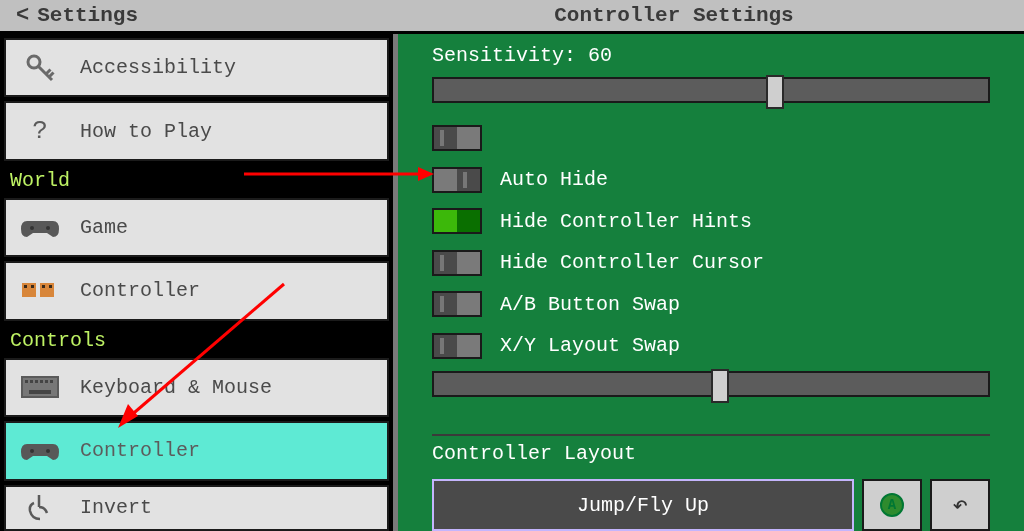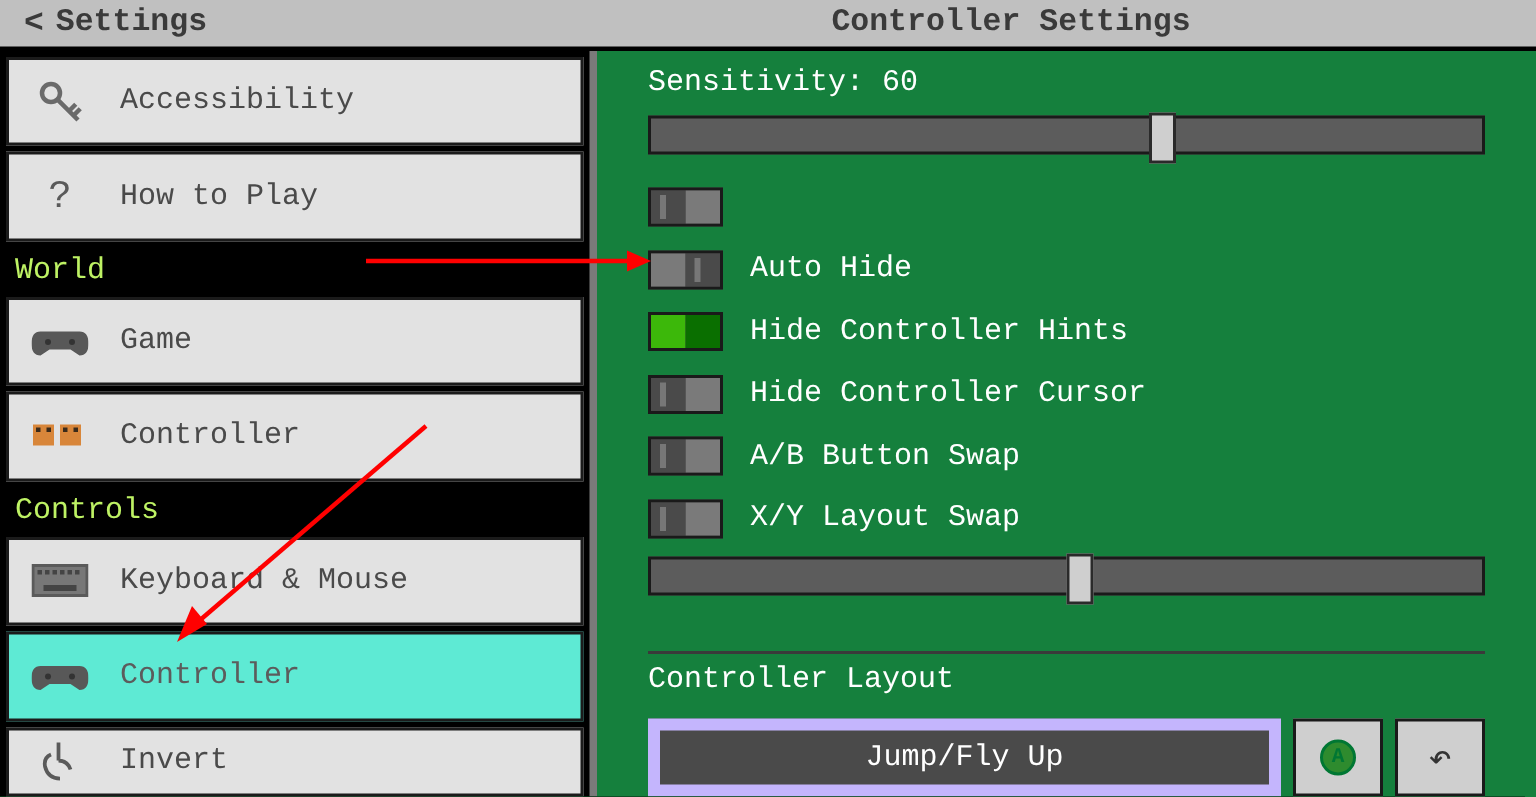--- a/index.html
+++ b/index.html
@@ -114,21 +114,21 @@
   border-top: 2px solid #3a3a3a;
   padding-top: 6px;
   margin-top: 19px;
 }
 
 .layout-row { display: flex; gap: 8px; margin-top: 6px; }
 .layout-btn {
   flex: 1;
   height: 52px;
   background: #4a4a4a;
-  border: 8px solid #c4b5fd;
+  border: 2px solid #c4b5fd;
   color: #fff;
   display: flex;
   align-items: center;
   justify-content: center;
   font-size: 20px;
 }
 .square-btn {
   width: 60px;
   height: 52px;
   background: #cfcfcf;

